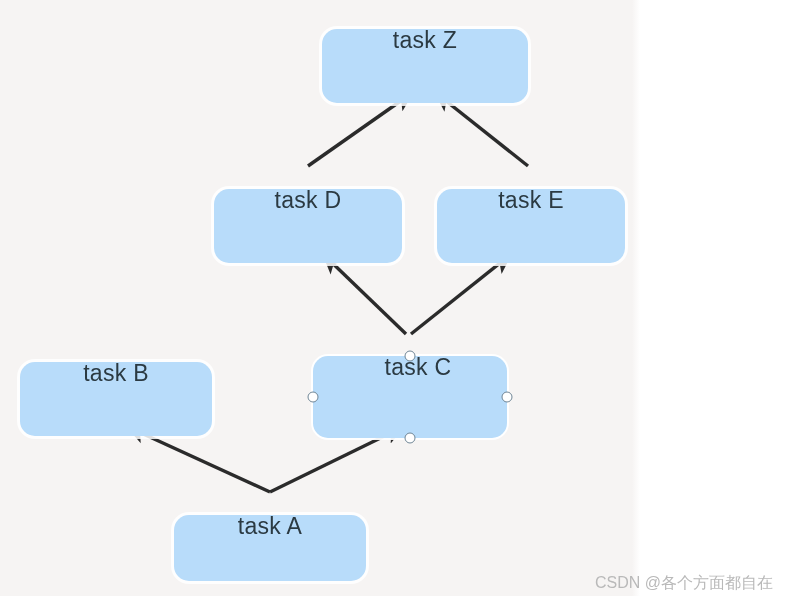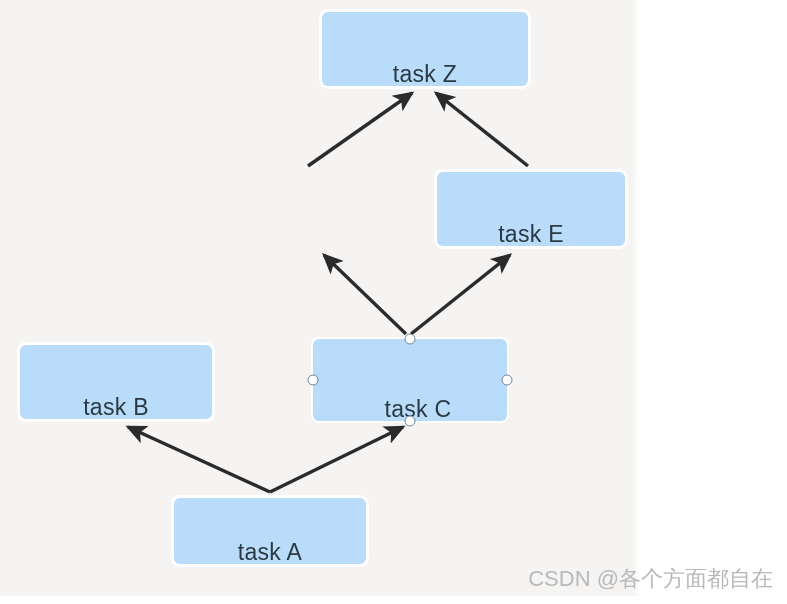--- a/index.html
+++ b/index.html
@@ -43,26 +43,27 @@
   #edges {
     position: absolute;
     left: 0; top: 0;
     width: 640px;
     height: 596px;
   }
   
   .node {
     position: absolute;
     background: #b8dcfa;
-    border-radius: 6px;
+    border-radius: 15px;
     box-shadow: 0 0 0 3px rgba(255,255,255,0.85);
     display: flex;
-    align-items: flex-end;
+    align-items: flex-start;
     justify-content: center;
     box-sizing: border-box;
+    margin-top: 17px;
   }
   .node-label {
     font-size: 23px;
     color: #2b3a42;
     letter-spacing: 0.3px;
     line-height: 1;
     user-select: none;
   }
   .node.selected {
     box-shadow: 0 0 0 2px rgba(255,255,255,0.95);
@@ -90,21 +91,21 @@
   #node-e { left: 437px; top: 172px; width: 188px; height: 74px; }
   #node-b { left: 20px;  top: 345px; width: 192px; height: 74px; }
   #node-c { left: 313px; top: 339px; width: 194px; height: 82px; z-index: 5; }
   #node-a { left: 174px; top: 498px; width: 192px; height: 66px; }
 
   
   #watermark {
     position: absolute;
     right: 14px;
     bottom: 10px;
-    font-size: 22px;
+    font-size: 16px;
     color: #b9b9b9;
     white-space: nowrap;
     user-select: none;
     z-index: 20;
   }
 </style>
 </head>
 <body>
 
 <div id="app">
@@ -128,20 +129,23 @@
 
       <line x1="270" y1="492" x2="128" y2="427" stroke="#2b2b2b" stroke-width="3.4" marker-end="url(#arrowhead)"></line>
 
       <line x1="270" y1="492" x2="403" y2="427" stroke="#2b2b2b" stroke-width="3.4" marker-end="url(#arrowhead)"></line>
     </svg>
 
     <div class="node" id="node-z">
       <span class="node-label">task Z</span>
     </div>
 
+    <div class="node" id="node-d">
+      <span class="node-label">task D</span>
+    </div>
 
     <div class="node" id="node-b">
       <span class="node-label">task B</span>
     </div>
 
     <div class="node" id="node-e">
       <span class="node-label">task E</span>
     </div>
 
     <div class="node selected" id="node-c">

